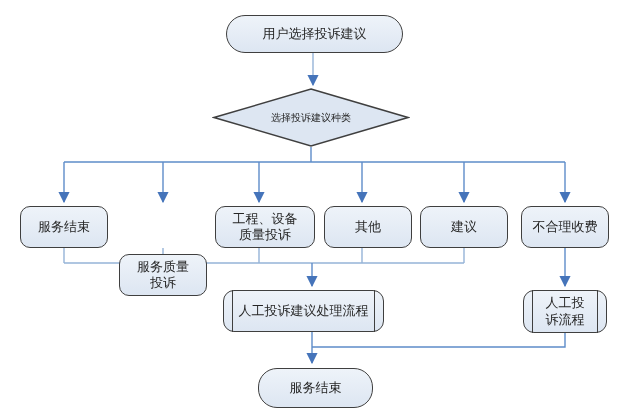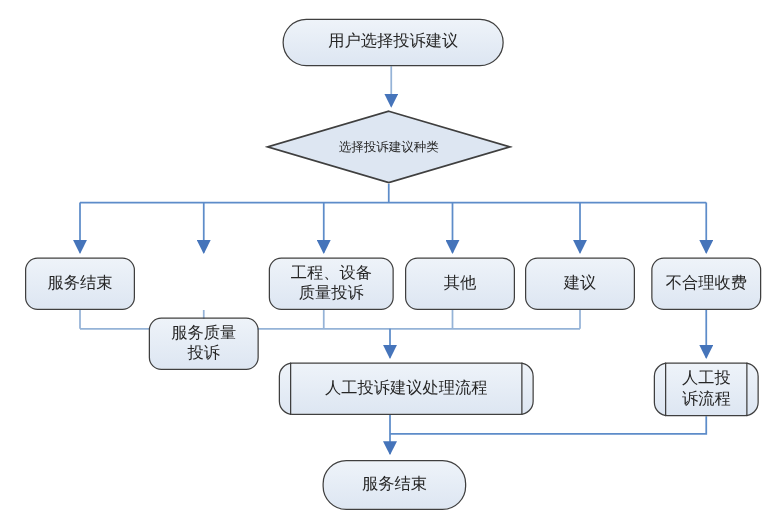--- a/index.html
+++ b/index.html
@@ -110,21 +110,21 @@
   </div>
 
   <div class="node rounded" style="left:420px; top:206px; width:88px; height:42px;">
     <span>建议</span>
   </div>
 
   <div class="node rounded" style="left:521px; top:206px; width:88px; height:42px;">
     <span>不合理收费</span>
   </div>
 
-  <div class="node predef" style="left:223px; top:290px; width:204px; height:42px;align-items:center;">
+  <div class="node predef" style="left:223px; top:290px; width:161px; height:42px;align-items:center;">
     <span class="bar left"></span>
     <span class="bar right"></span>
     <span>人工投诉建议处理流程</span>
   </div>
 
   <div class="node predef" style="left:523px; top:290px; width:84px; height:43px;">
     <span class="bar left"></span>
     <span class="bar right"></span>
     <span>人工投
 诉流程</span>

